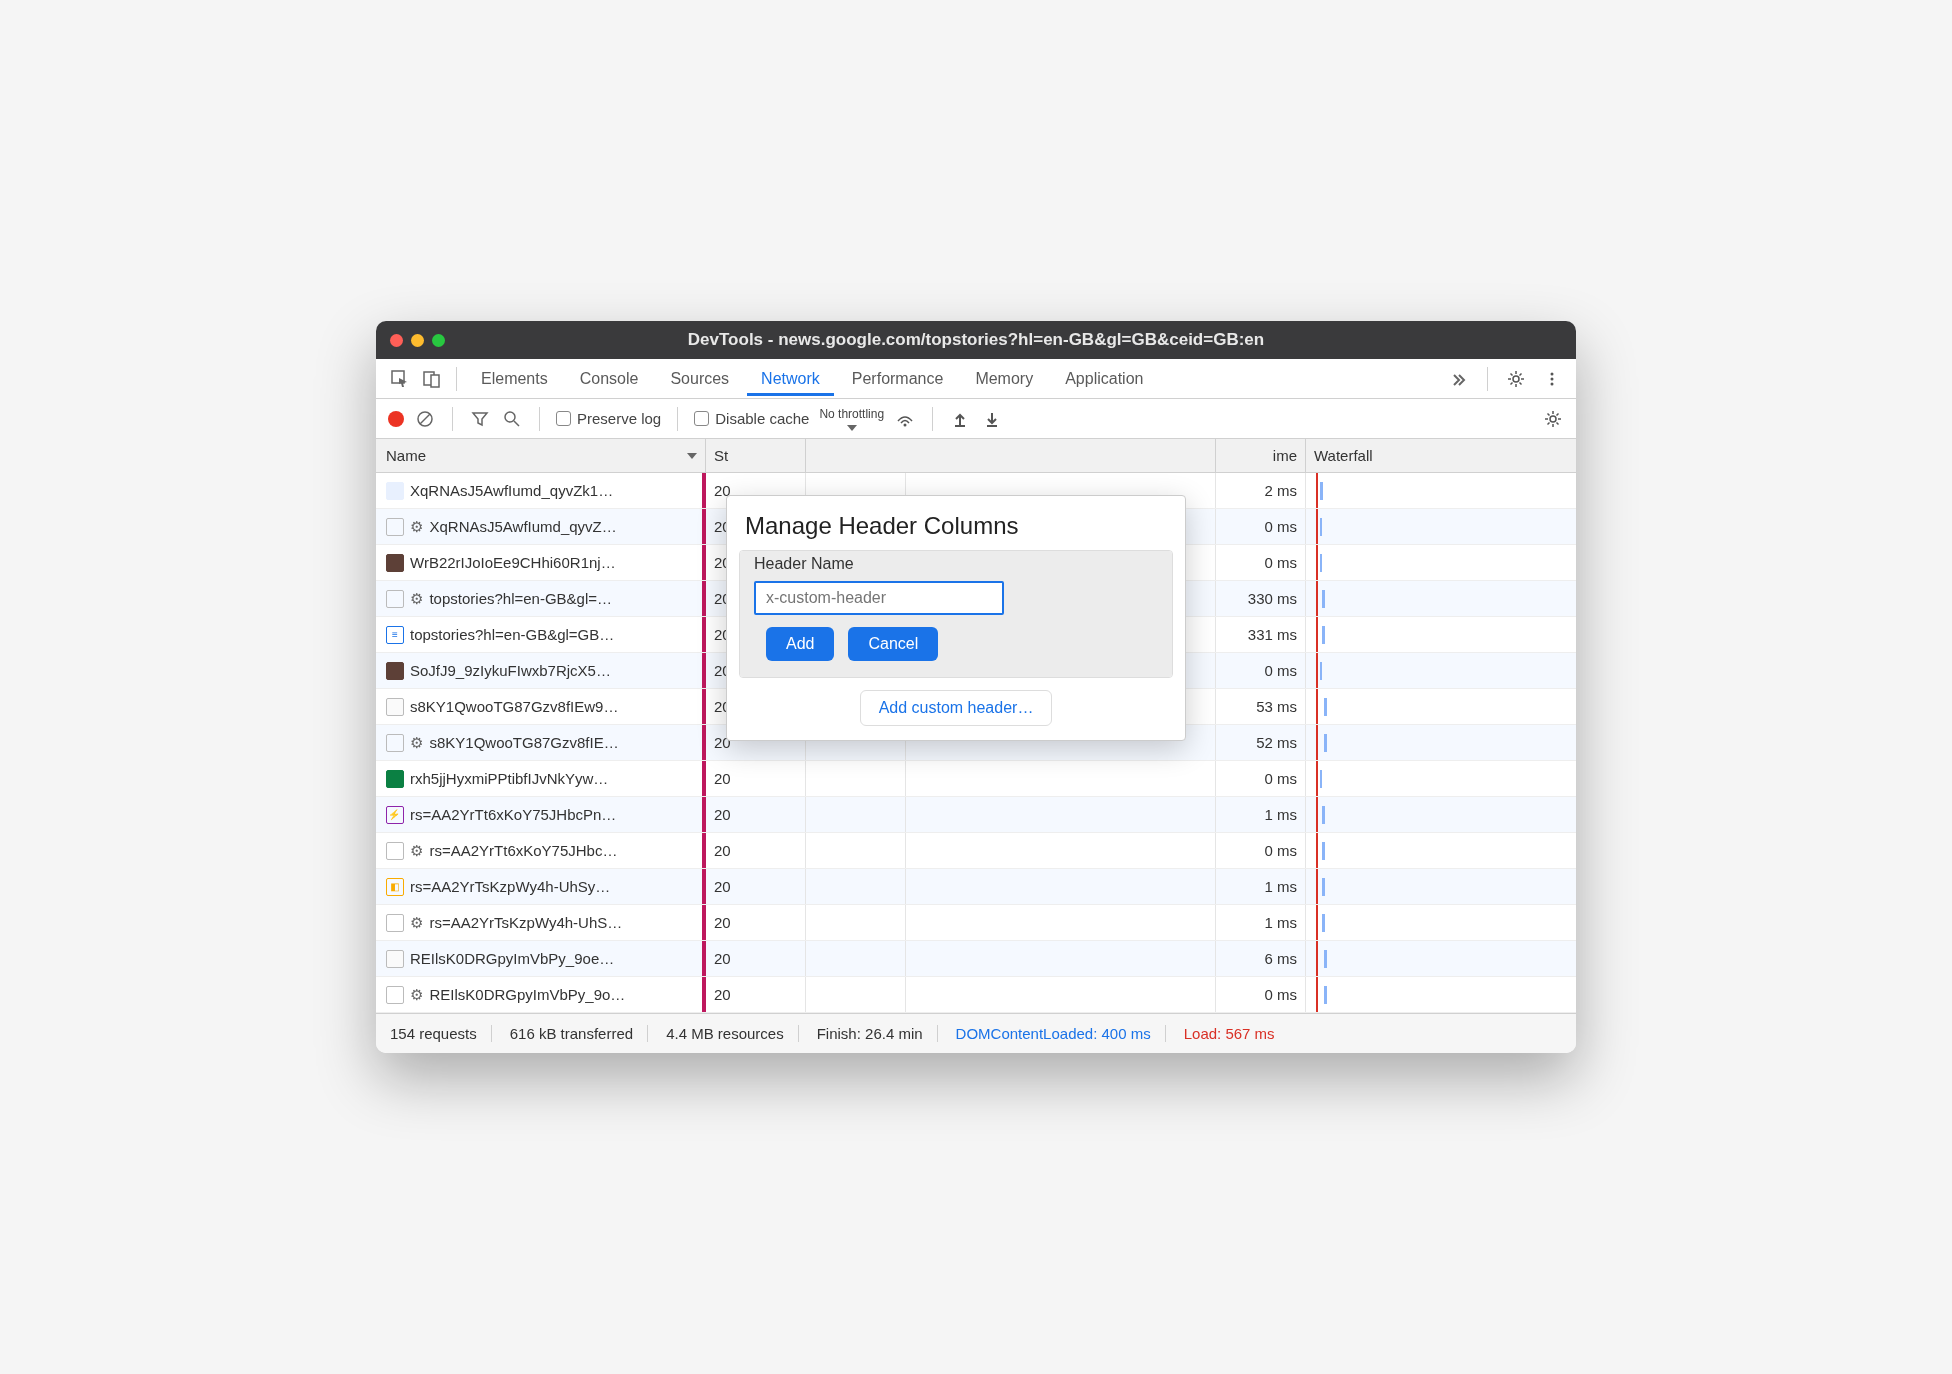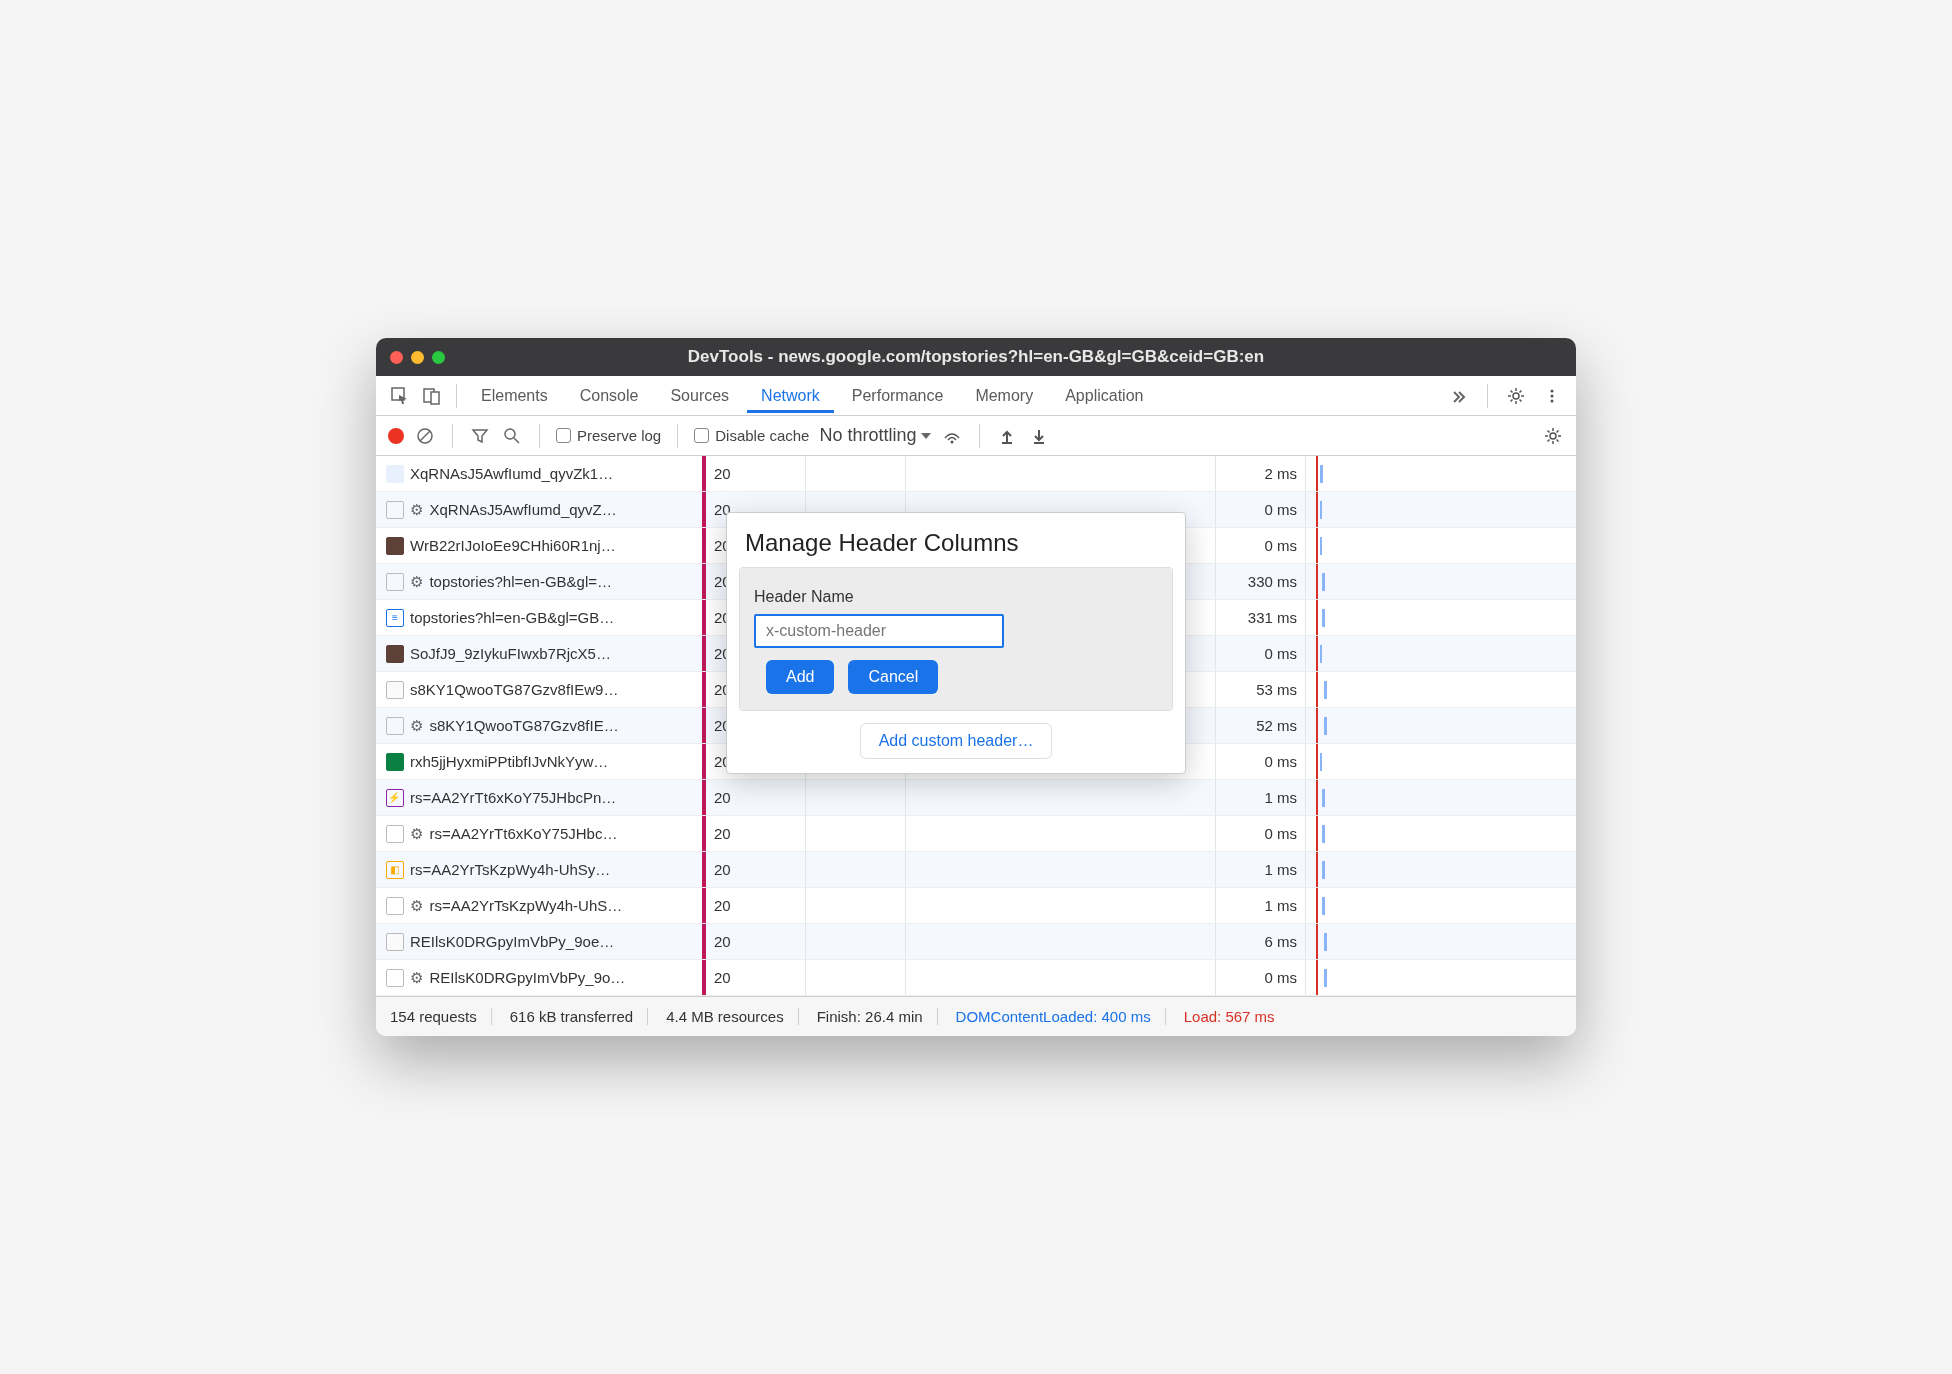--- a/index.html
+++ b/index.html
@@ -51,21 +51,21 @@
 .subtoolbar {
   display: flex; align-items: center;
   border-bottom: 1px solid #d0d0d0;
   padding: 0 12px; height: 40px;
   gap: 10px;
 }
 .record-dot { width: 16px; height: 16px; border-radius: 50%; background: #ec3323; }
 .icon-btn { width: 22px; height: 22px; display: flex; align-items: center; justify-content: center; color: #5a5a5a; }
 .checkbox-label { display: flex; align-items: center; gap: 6px; font-size: 15px; color: #444; justify-content: space-between; }
 .checkbox { width: 15px; height: 15px; border: 1.5px solid #888; border-radius: 3px; }
-.throttle { font-size: 18px; color: #444; display: flex; align-items: center; gap: 4px; }
+.throttle { font-size: 12px; color: #444; display: flex; align-items: center; gap: 4px; flex-direction: column; }
 .triangle-down { width: 0; height: 0; border-left: 5px solid transparent; border-right: 5px solid transparent; border-top: 6px solid #666; }
 
 .content { position: relative; }
 
 .table-header {
   display: flex; background: #f1f1f1; border-bottom: 1px solid #d0d0d0;
   height: 34px; align-items: center; font-size: 15px; color: #333;
 }
 .col-name { width: 330px; padding-left: 10px; display:flex; align-items:center; justify-content:space-between; padding-right:8px; border-right:1px solid #d0d0d0; height:100%; }
 .col-status { width: 100px; padding-left: 8px; border-right:1px solid #d0d0d0; height:100%; display:flex; align-items:center;}
@@ -105,21 +105,21 @@
 .modal {
   position:absolute; top:56px; left:350px; width:460px;
   background:#fff; border:1px solid #ccc; border-radius:4px;
   box-shadow: 0 8px 30px rgba(0,0,0,.2);
   padding: 16px 12px 14px;
 }
 .modal h2 { font-size:24px; font-weight:400; color:#222; margin-bottom:10px; padding-left:6px;}
 .modal-list { border:1px solid #ddd; border-radius:4px; overflow:hidden; }
 .modal-item { padding: 12px 14px; font-size:16px; border-bottom:1px solid #eee; color:#333; }
 .modal-item:last-of-type { border-bottom:none; }
-.modal-form { background:#ececec; padding:20px 14px 16px; }
+.modal-form { background:#ececec; padding:4px 14px 16px; }
 .modal-form-label { font-size:16px; color:#333; margin-bottom:8px; }
 .modal-input { width:250px; padding:6px 10px; font-size:16px; border:2px solid #1a73e8; border-radius:2px; outline:none; }
 .modal-buttons { margin-top:12px; display:flex; gap:14px; padding-left:12px;}
 .btn { background:#1a73e8; color:#fff; border:none; border-radius:6px; padding:8px 20px; font-size:16px; cursor:pointer; }
 .add-custom { text-align:center; margin-top:12px; }
 .add-custom button { background:#fff; border:1px solid #ddd; border-radius:6px; padding:8px 18px; color:#1a73e8; font-size:16px; cursor:pointer; }
 </style>
 </head>
 <body>
 
@@ -235,20 +235,30 @@
     <div style="margin-left:auto" class="icon-btn">
       <svg width="20" height="20" viewBox="0 0 20 20">
           <circle cx="10" cy="10" r="3" fill="none" stroke="#555" stroke-width="1.5"></circle>
           <path d="M10 2v3M10 15v3M2 10h3M15 10h3M4.5 4.5l2 2M13.5 13.5l2 2M4.5 15.5l2-2M13.5 6.5l2-2" stroke="#555" stroke-width="1.5"></path>
         </svg>
     </div>
   </div>
 
   <div class="content">
 
+    <div class="table-header">
+      <div class="col-name">
+        <span>Name</span>
+        <span class="triangle-down"></span>
+      </div>
+      <div class="col-status">St</div>
+      <div class="col-mid"></div>
+      <div class="col-time" style="justify-content:flex-end; padding-right:8px;">ime</div>
+      <div class="col-waterfall">Waterfall</div>
+    </div>
 
     <div class="rows" id="rows">
         <div class="row">
     <div class="cell-name">
       <span class="fileicon" style="background:#e8f0fe;border-color:#e8f0fe"></span>
 
       <span class="txt">XqRNAsJ5AwfIumd_qyvZk1…</span>
     </div>
     <div class="cell-status">20</div>
     <div class="cell-mid1"></div>

